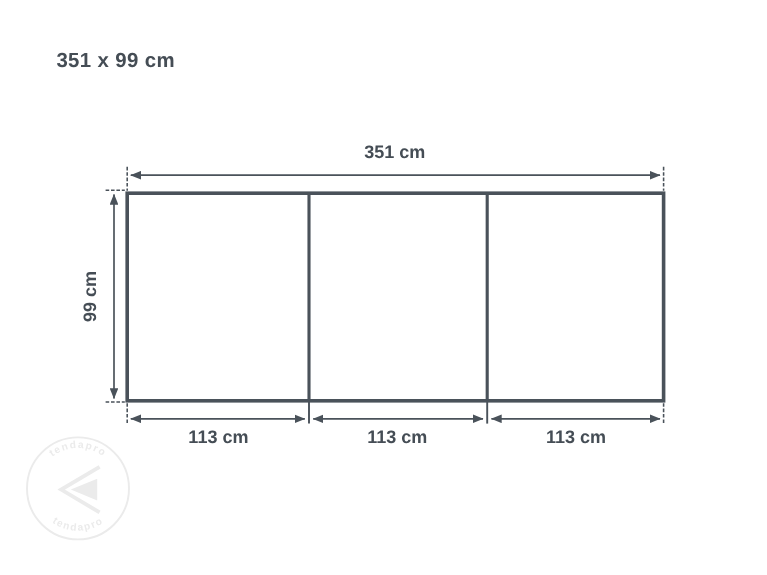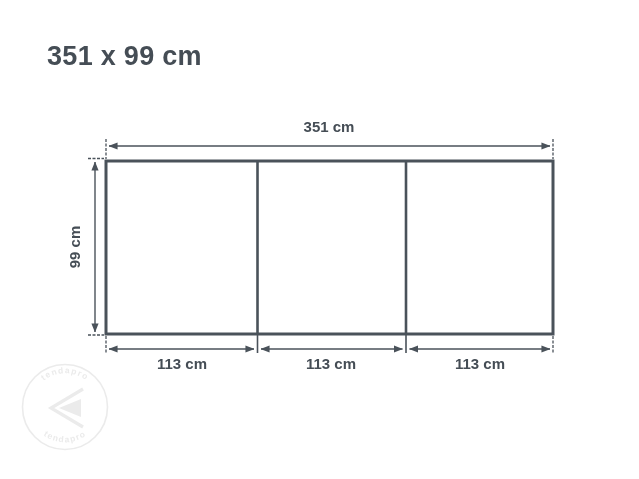--- a/index.html
+++ b/index.html
@@ -15,21 +15,21 @@
     position: relative;
     width: 639px;
     height: 479px;
     background: var(--bg);
     overflow: hidden;
   }
   .page-title {
     position: absolute;
     left: 47px;
     top: 41px;
-    font-size: 27px;
+    font-size: 17px;
     font-weight: 700;
     color: var(--text);
     letter-spacing: 0.3px;
   }
   svg.diagram {
     position: absolute;
     left: 0;
     top: 0;
   }
   .dim-label {

